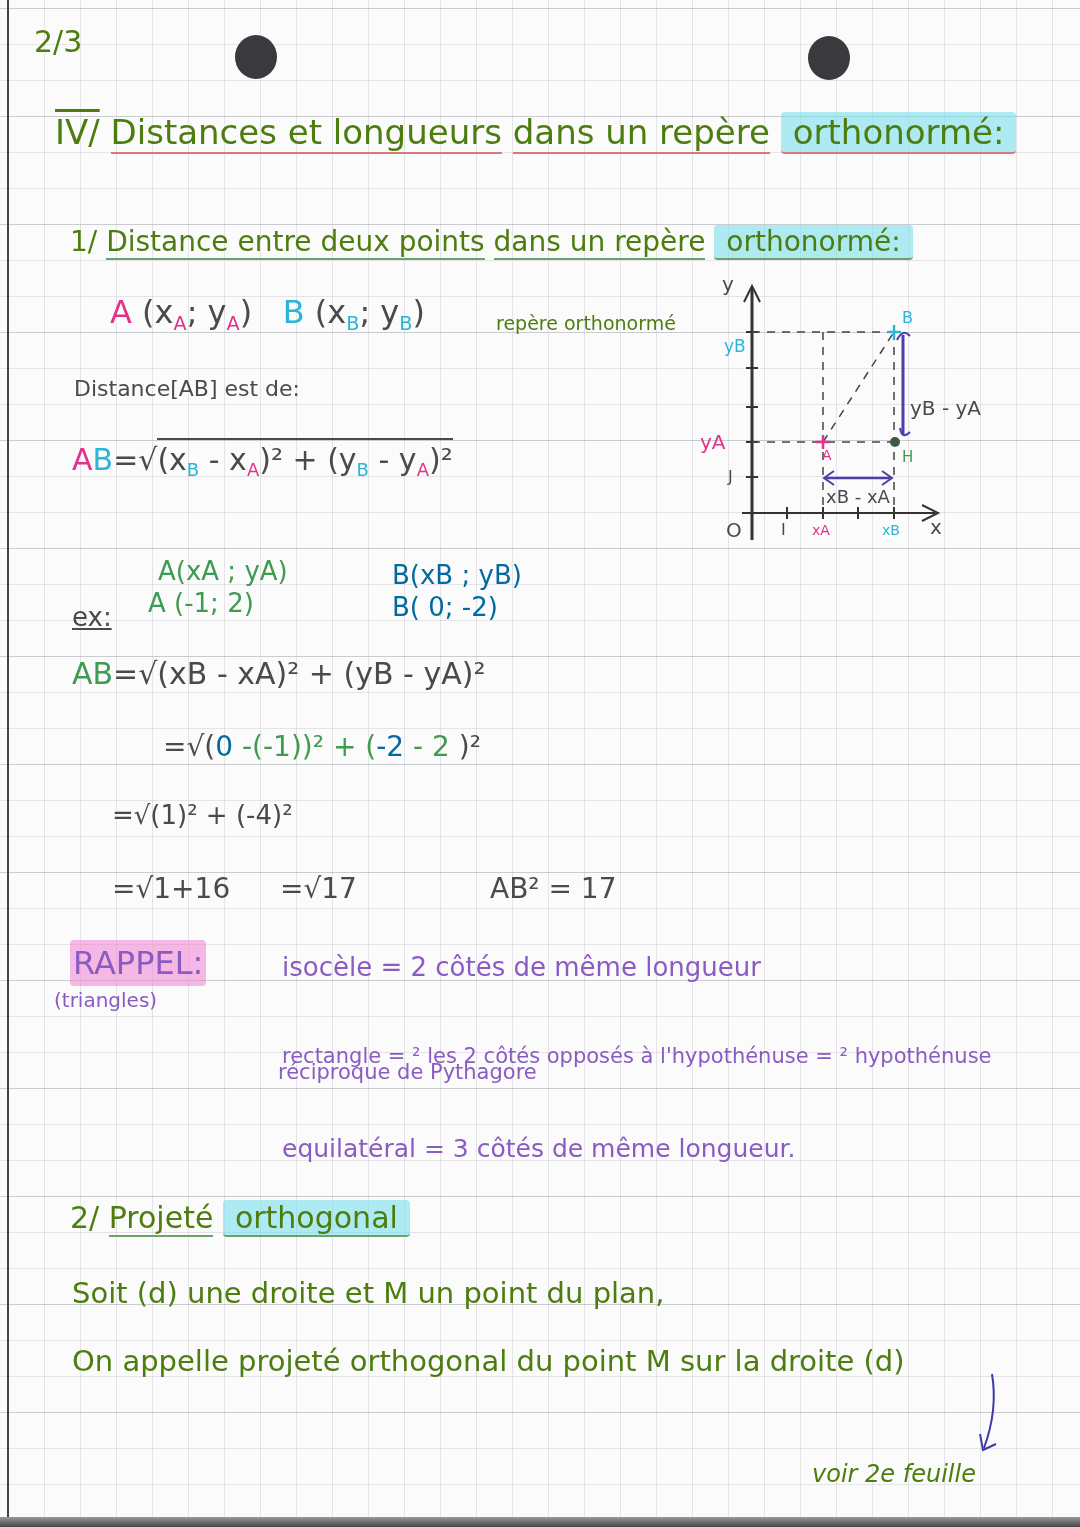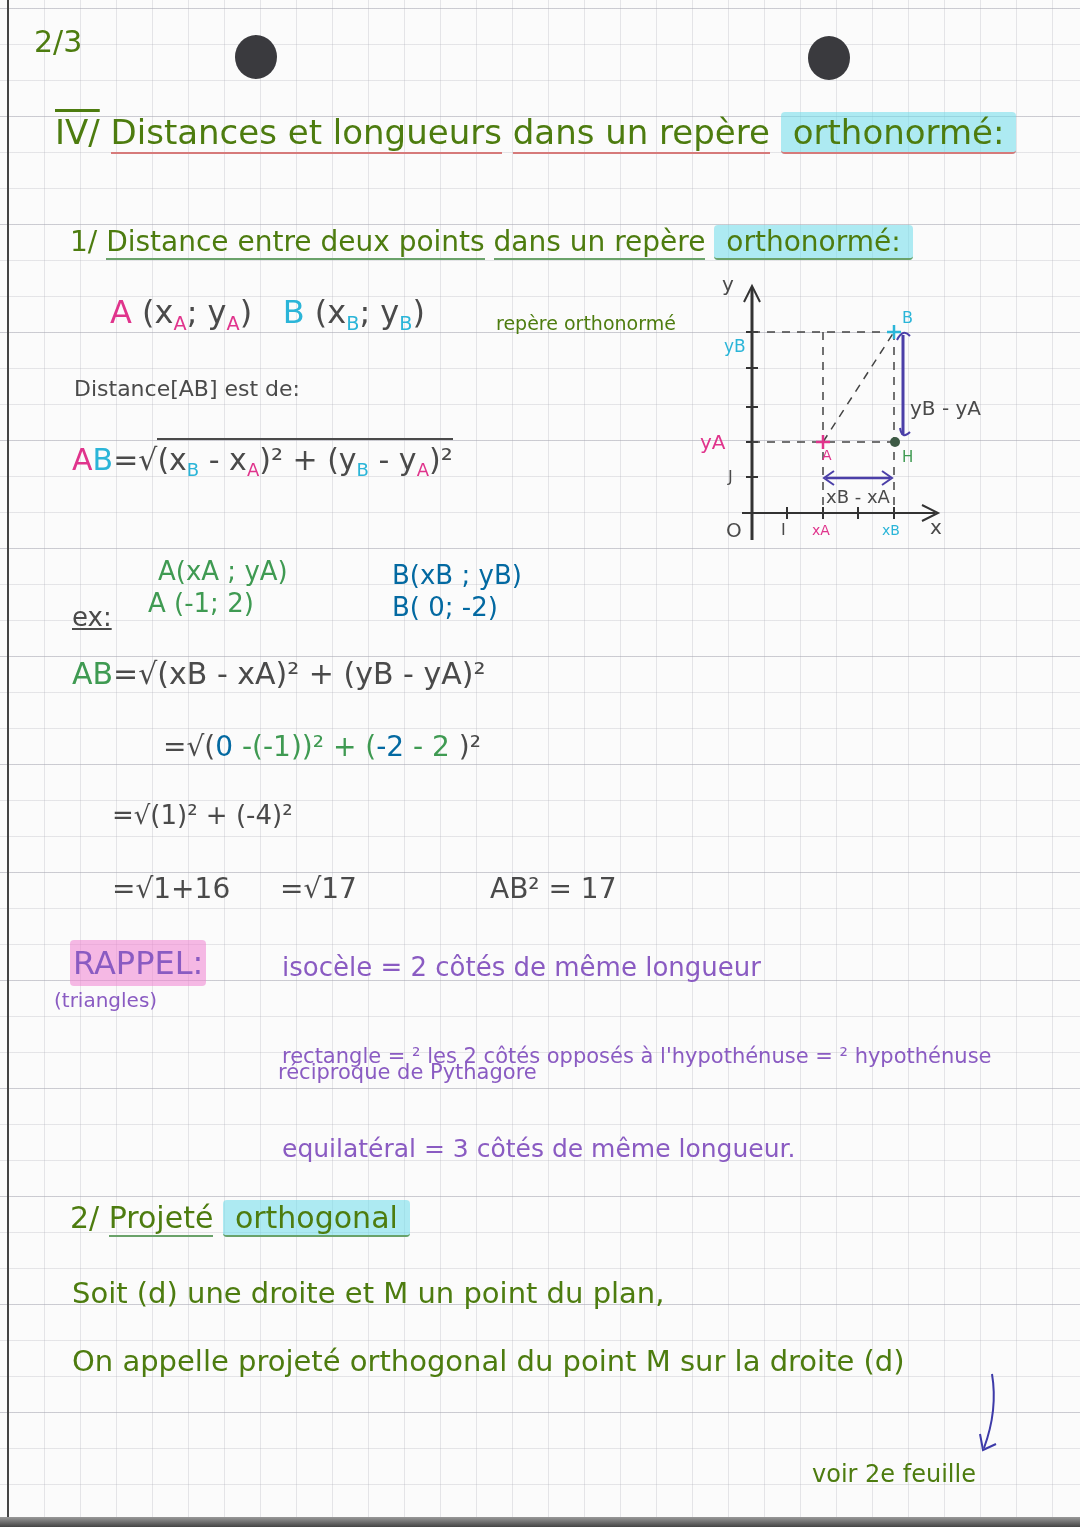--- a/index.html
+++ b/index.html
@@ -158,15 +158,15 @@
   <span class="ul-green">Projeté</span>
   <span class="ul-green hl-cyan">orthogonal</span>
 </div>
 <div class="t blue" style="left:72px; top:1276px; font-size:29px;">Soit (d) une droite et M un point du plan,</div>
 <div class="t blue" style="left:72px; top:1344px; font-size:29px;">On appelle projeté orthogonal du point M sur la droite (d)</div>
 
 <svg style="position:absolute; left:970px; top:1370px;" width="40" height="90">
   <path d="M 22 4 Q 28 40 14 78" fill="none" stroke="#3d3aa8" stroke-width="2"></path>
   <path d="M 10 64 L 13 80 L 26 74" fill="none" stroke="#3d3aa8" stroke-width="2"></path>
 </svg>
-<div class="t blue" style="left:812px; top:1460px; font-size:24px;">voir 2e feuille</div>
+<div class="t blue" style="left:812px; top:1460px; font-size:24px;font-style:italic;">voir 2e feuille</div>
 
 <div class="bottom-edge"></div>
 
 </body></html>

